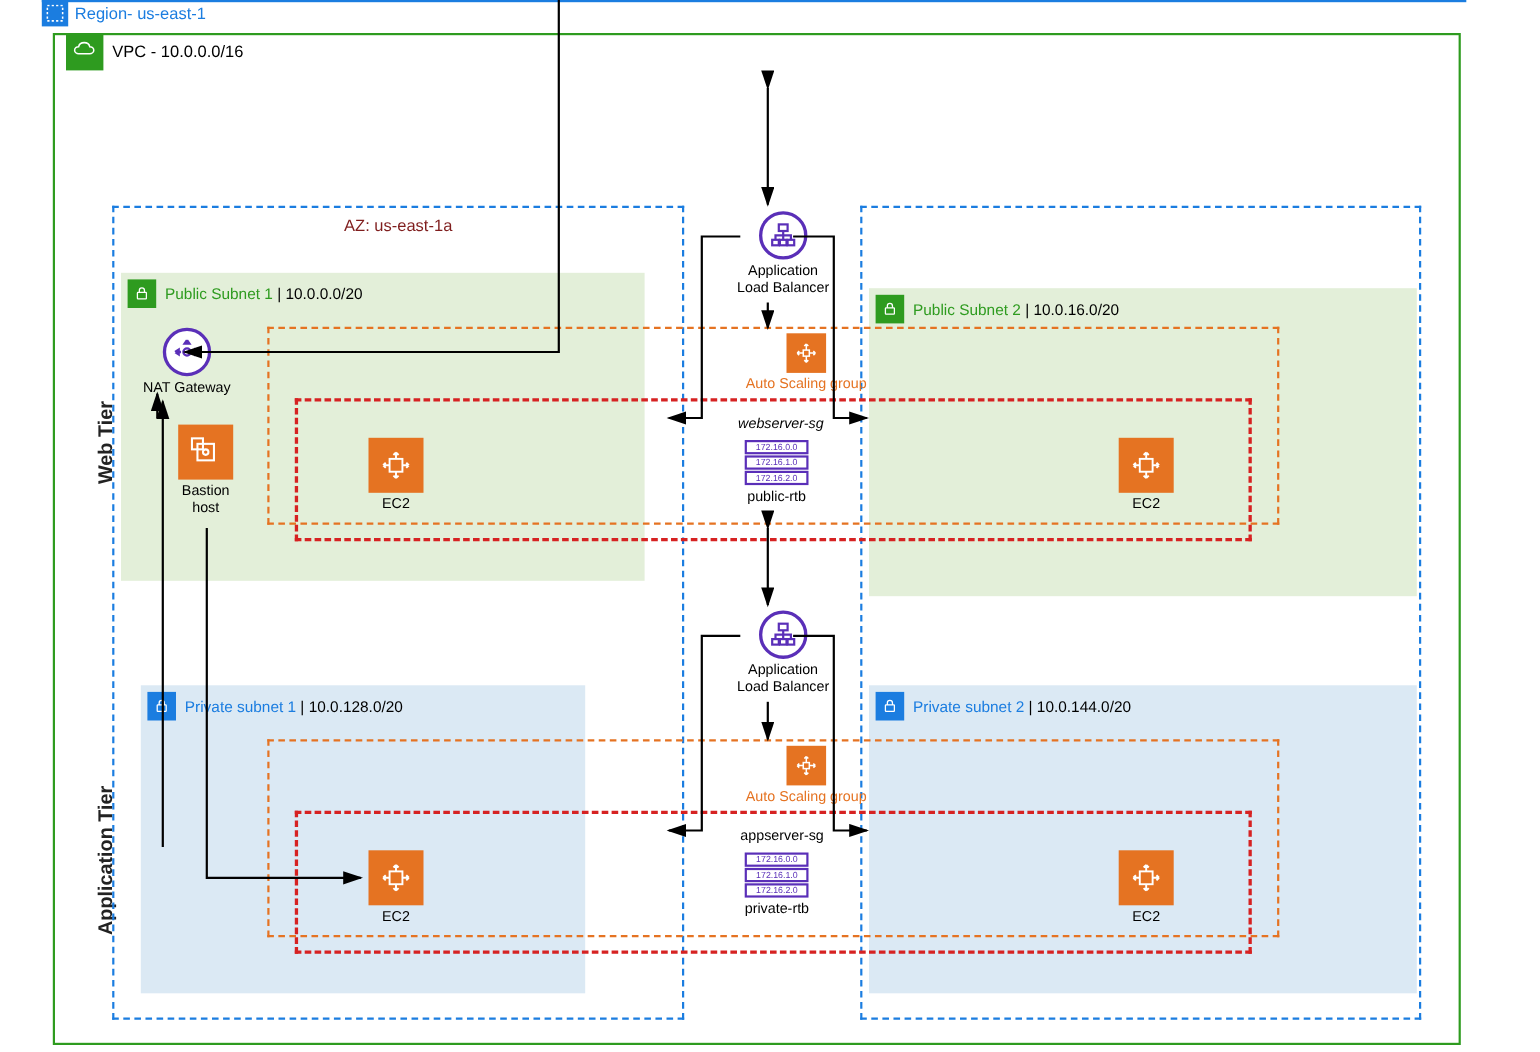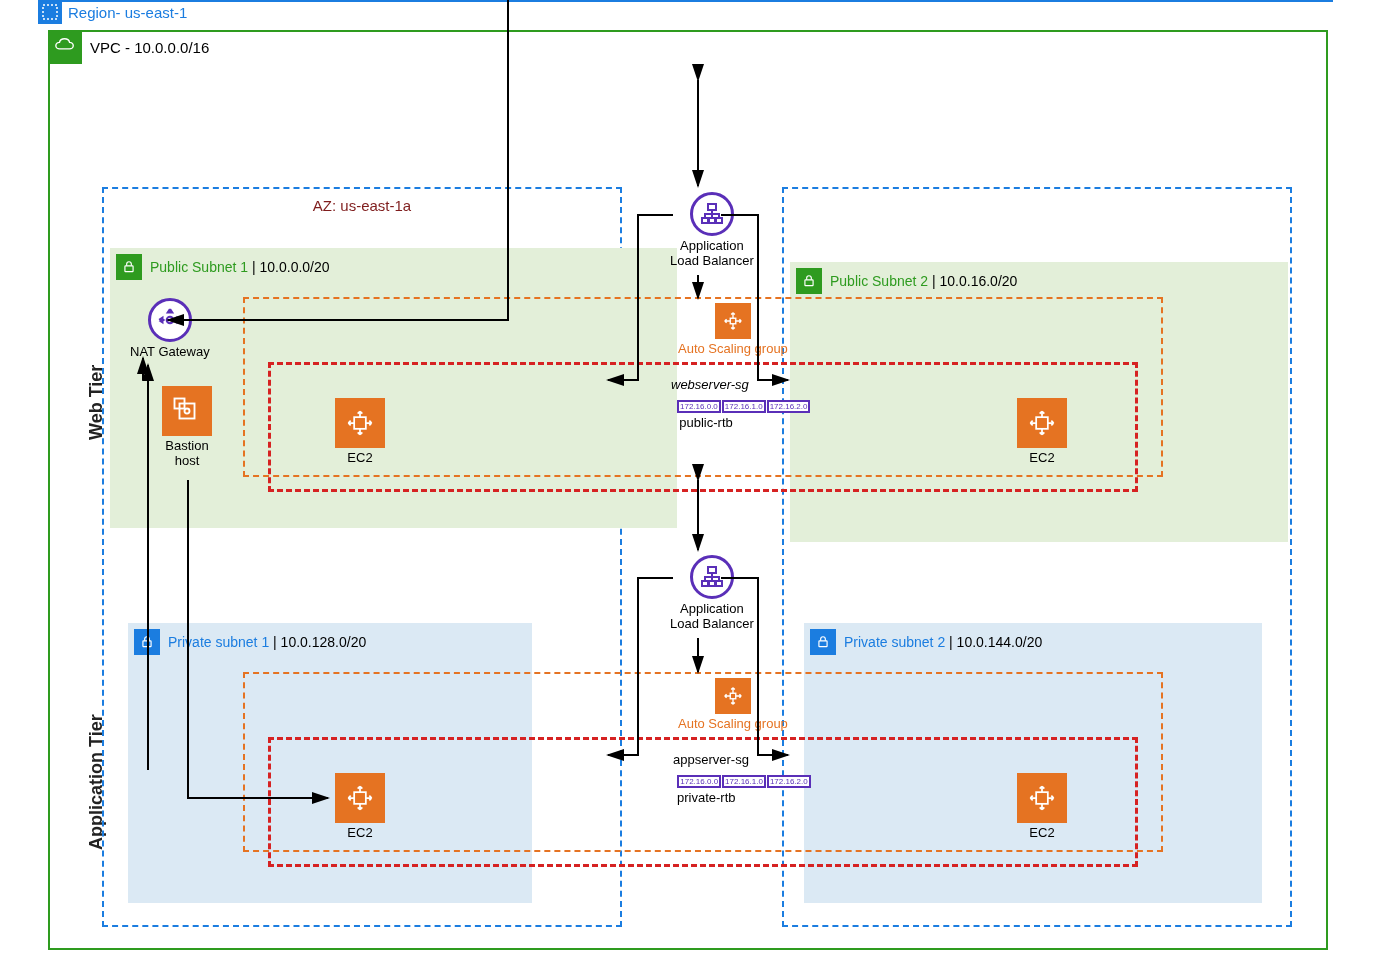--- a/index.html
+++ b/index.html
@@ -7,43 +7,43 @@
 .diagram { position: relative; width: 1400px; height: 956px; margin-left: 38px; }
 
 
 .region-box { position: absolute; left: 0; top: 0; width: 1295px; height: 956px; border-top: 2px solid #1b7de0; }
 .region-header { position: absolute; left: 0; top: -2px; display: flex; align-items: center; gap: 6px; }
 .region-badge { width: 24px; height: 24px; background: #1b7de0; display: flex; align-items: center; justify-content: center; }
 .region-label { color: #1b7de0; font-size: 15px; }
 
 
 .vpc-box { position: absolute; left: 10px; top: 30px; width: 1280px; height: 920px; border: 2px solid #2e9b1f; }
-.vpc-header { position: absolute; left: -2px; top: -2px; display: flex; align-items: center; gap: 8px; }
+.vpc-header { position: absolute; left: -2px; top: -2px; display: flex; align-items: center; gap: 8px; padding-left: 12px; }
 .vpc-badge { width: 34px; height: 34px; background: #2e9b1f; display: flex; align-items: center; justify-content: center; }
 .vpc-label { color: #000; font-size: 15px; }
 
 
 .az-box { position: absolute; border: 2px dashed #1b7de0; }
 .az-a { left: 64px; top: 187px; width: 520px; height: 740px; }
 .az-b { left: 744px; top: 187px; width: 510px; height: 740px; }
 .az-label { text-align: center; color: #7f1d1d; font-size: 15px; margin-top: 8px; }
 
 
 .tier-label { position: absolute; transform: rotate(-90deg); transform-origin: left top; font-size: 18px; font-weight: 600; color: #222; }
 .tier-web { left: 48px; top: 440px; }
 .tier-app { left: 48px; top: 850px; }
 
 
 .subnet { position: absolute; height: 280px; }
 .public-subnet { background: #e3efd9; }
 .private-subnet { background: #dbe9f4; }
-.subnet-a-pub { left: 6px; top: 59px; width: 567px; padding-left: 24px; }
+.subnet-a-pub { left: 6px; top: 59px; width: 476px; padding-left: 24px; }
 .subnet-b-pub { left: 6px; top: 73px; width: 498px; }
 .subnet-a-priv { left: 24px; top: 434px; width: 404px; text-align: center; }
-.subnet-b-priv { left: 20px; top: 434px; width: 458px; }
+.subnet-b-priv { left: 6px; top: 434px; width: 498px; }
 .subnet-header { position: absolute; left: 6px; top: 6px; display: flex; align-items: center; gap: 8px; }
 .lock-badge { width: 26px; height: 26px; display: flex; align-items: center; justify-content: center; }
 .lock-green { background: #2e9b1f; }
 .lock-blue { background: #1b7de0; }
 .subnet-title { font-size: 14px; }
 .subnet-title .name-green { color: #2e9b1f; }
 .subnet-title .name-blue { color: #1b7de0; }
 
 
 .asg-box { position: absolute; border: 2px dashed #e57322; left: 205px; height: 180px; width: 920px; }
@@ -57,21 +57,21 @@
 
 
 .node { position: absolute; display: flex; flex-direction: column; align-items: center; gap: 3px; text-align: center; }
 .node .label { font-size: 13px; color: #000; line-height: 1.15; }
 .node .label.orange { color: #e57322; }
 
 .icon-circle { width: 44px; height: 44px; border-radius: 50%; border: 3px solid #5a2fb8; display: flex; align-items: center; justify-content: center; background: #fff; }
 .icon-square { width: 50px; height: 50px; background: #e57322; display: flex; align-items: center; justify-content: center; }
 
 
-.rtb { width: 58px; display: flex; flex-direction: row; gap: 1px; }
+.rtb { width: 58px; display: flex; flex-direction: column; gap: 1px; }
 .rtb-cell { border: 2px solid #5a2fb8; background: #fff; color: #5a2fb8; font-size: 8px; text-align: center; padding: 0 1px; }
 
 
 svg.arrows { position: absolute; left: 0; top: 0; width: 1295px; height: 956px; pointer-events: none; }
 
 </style>
 </head>
 <body>
 
 <div class="diagram">

